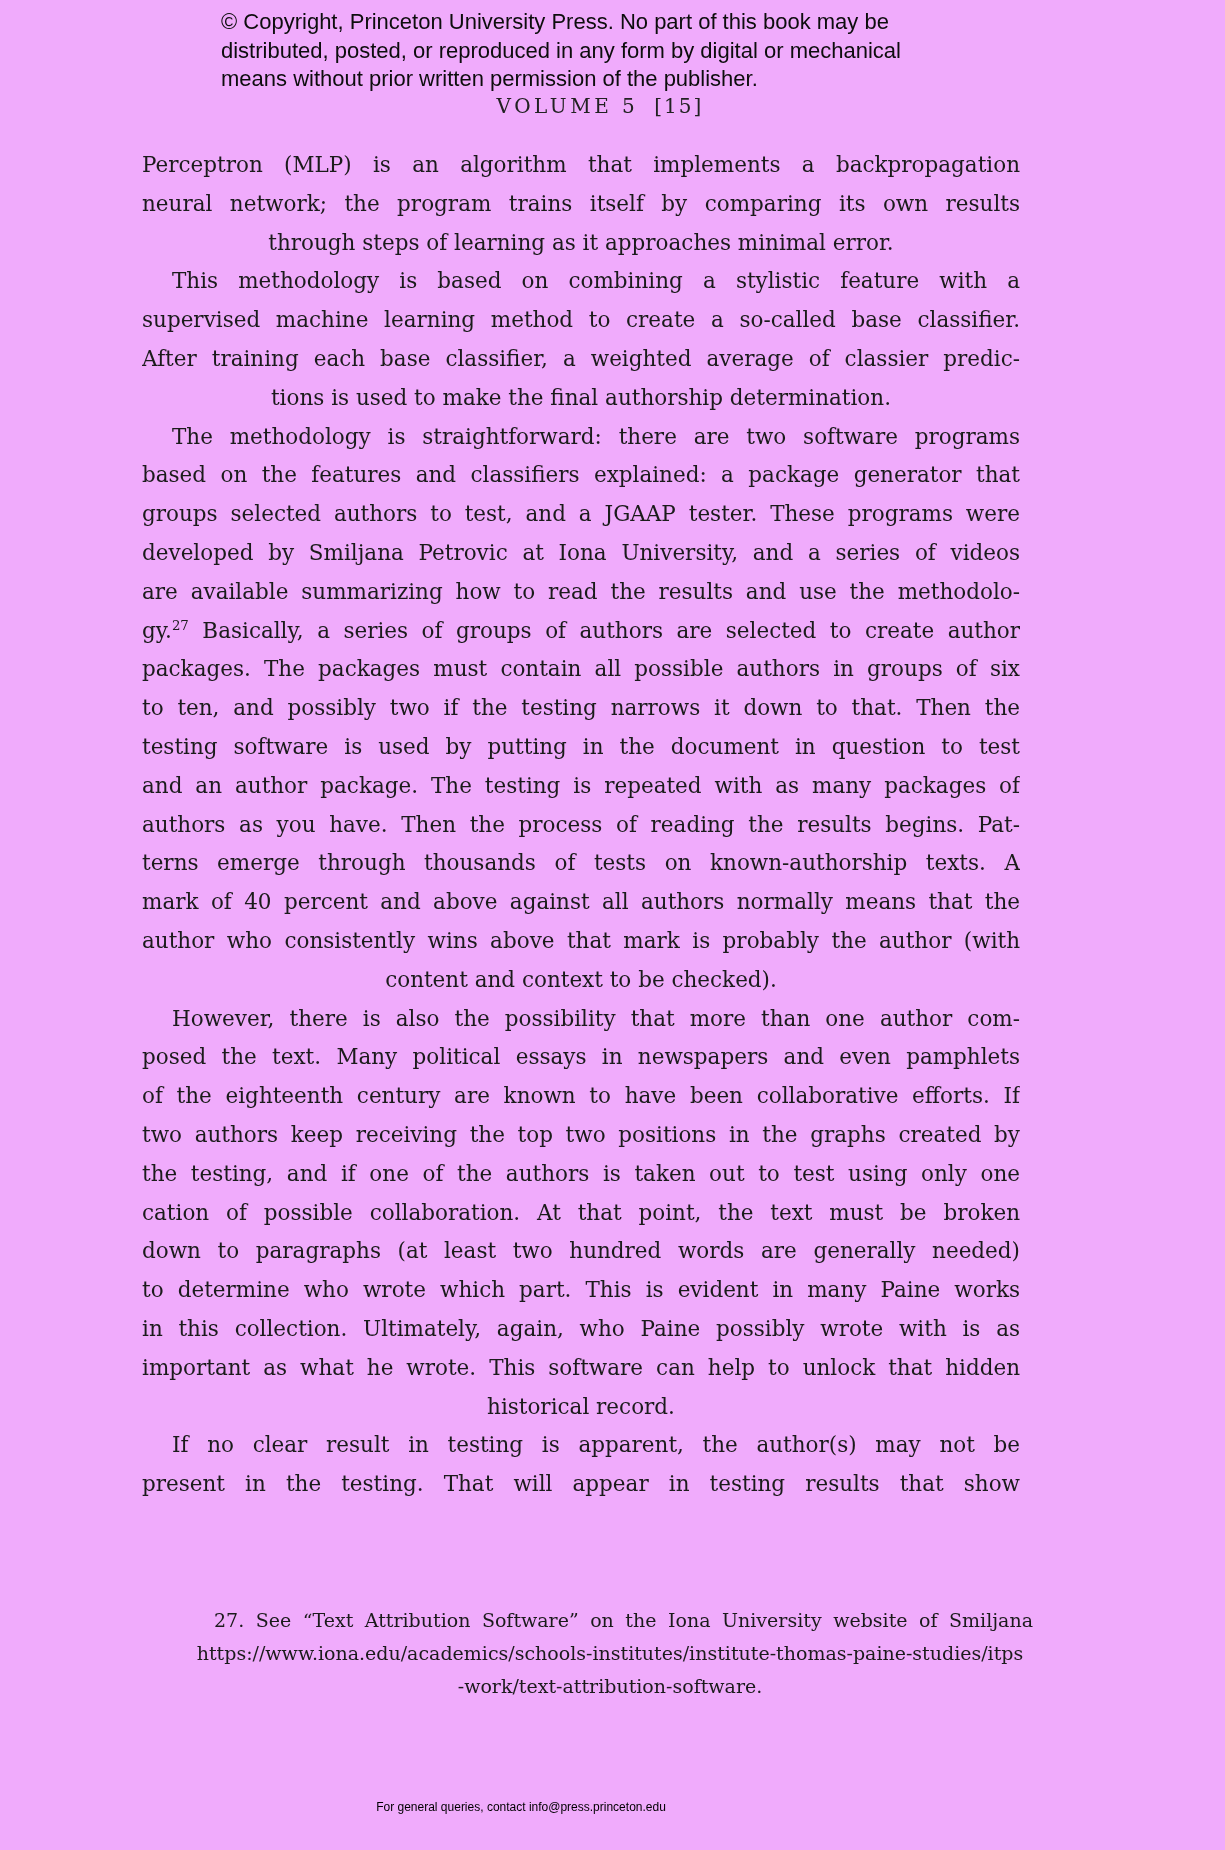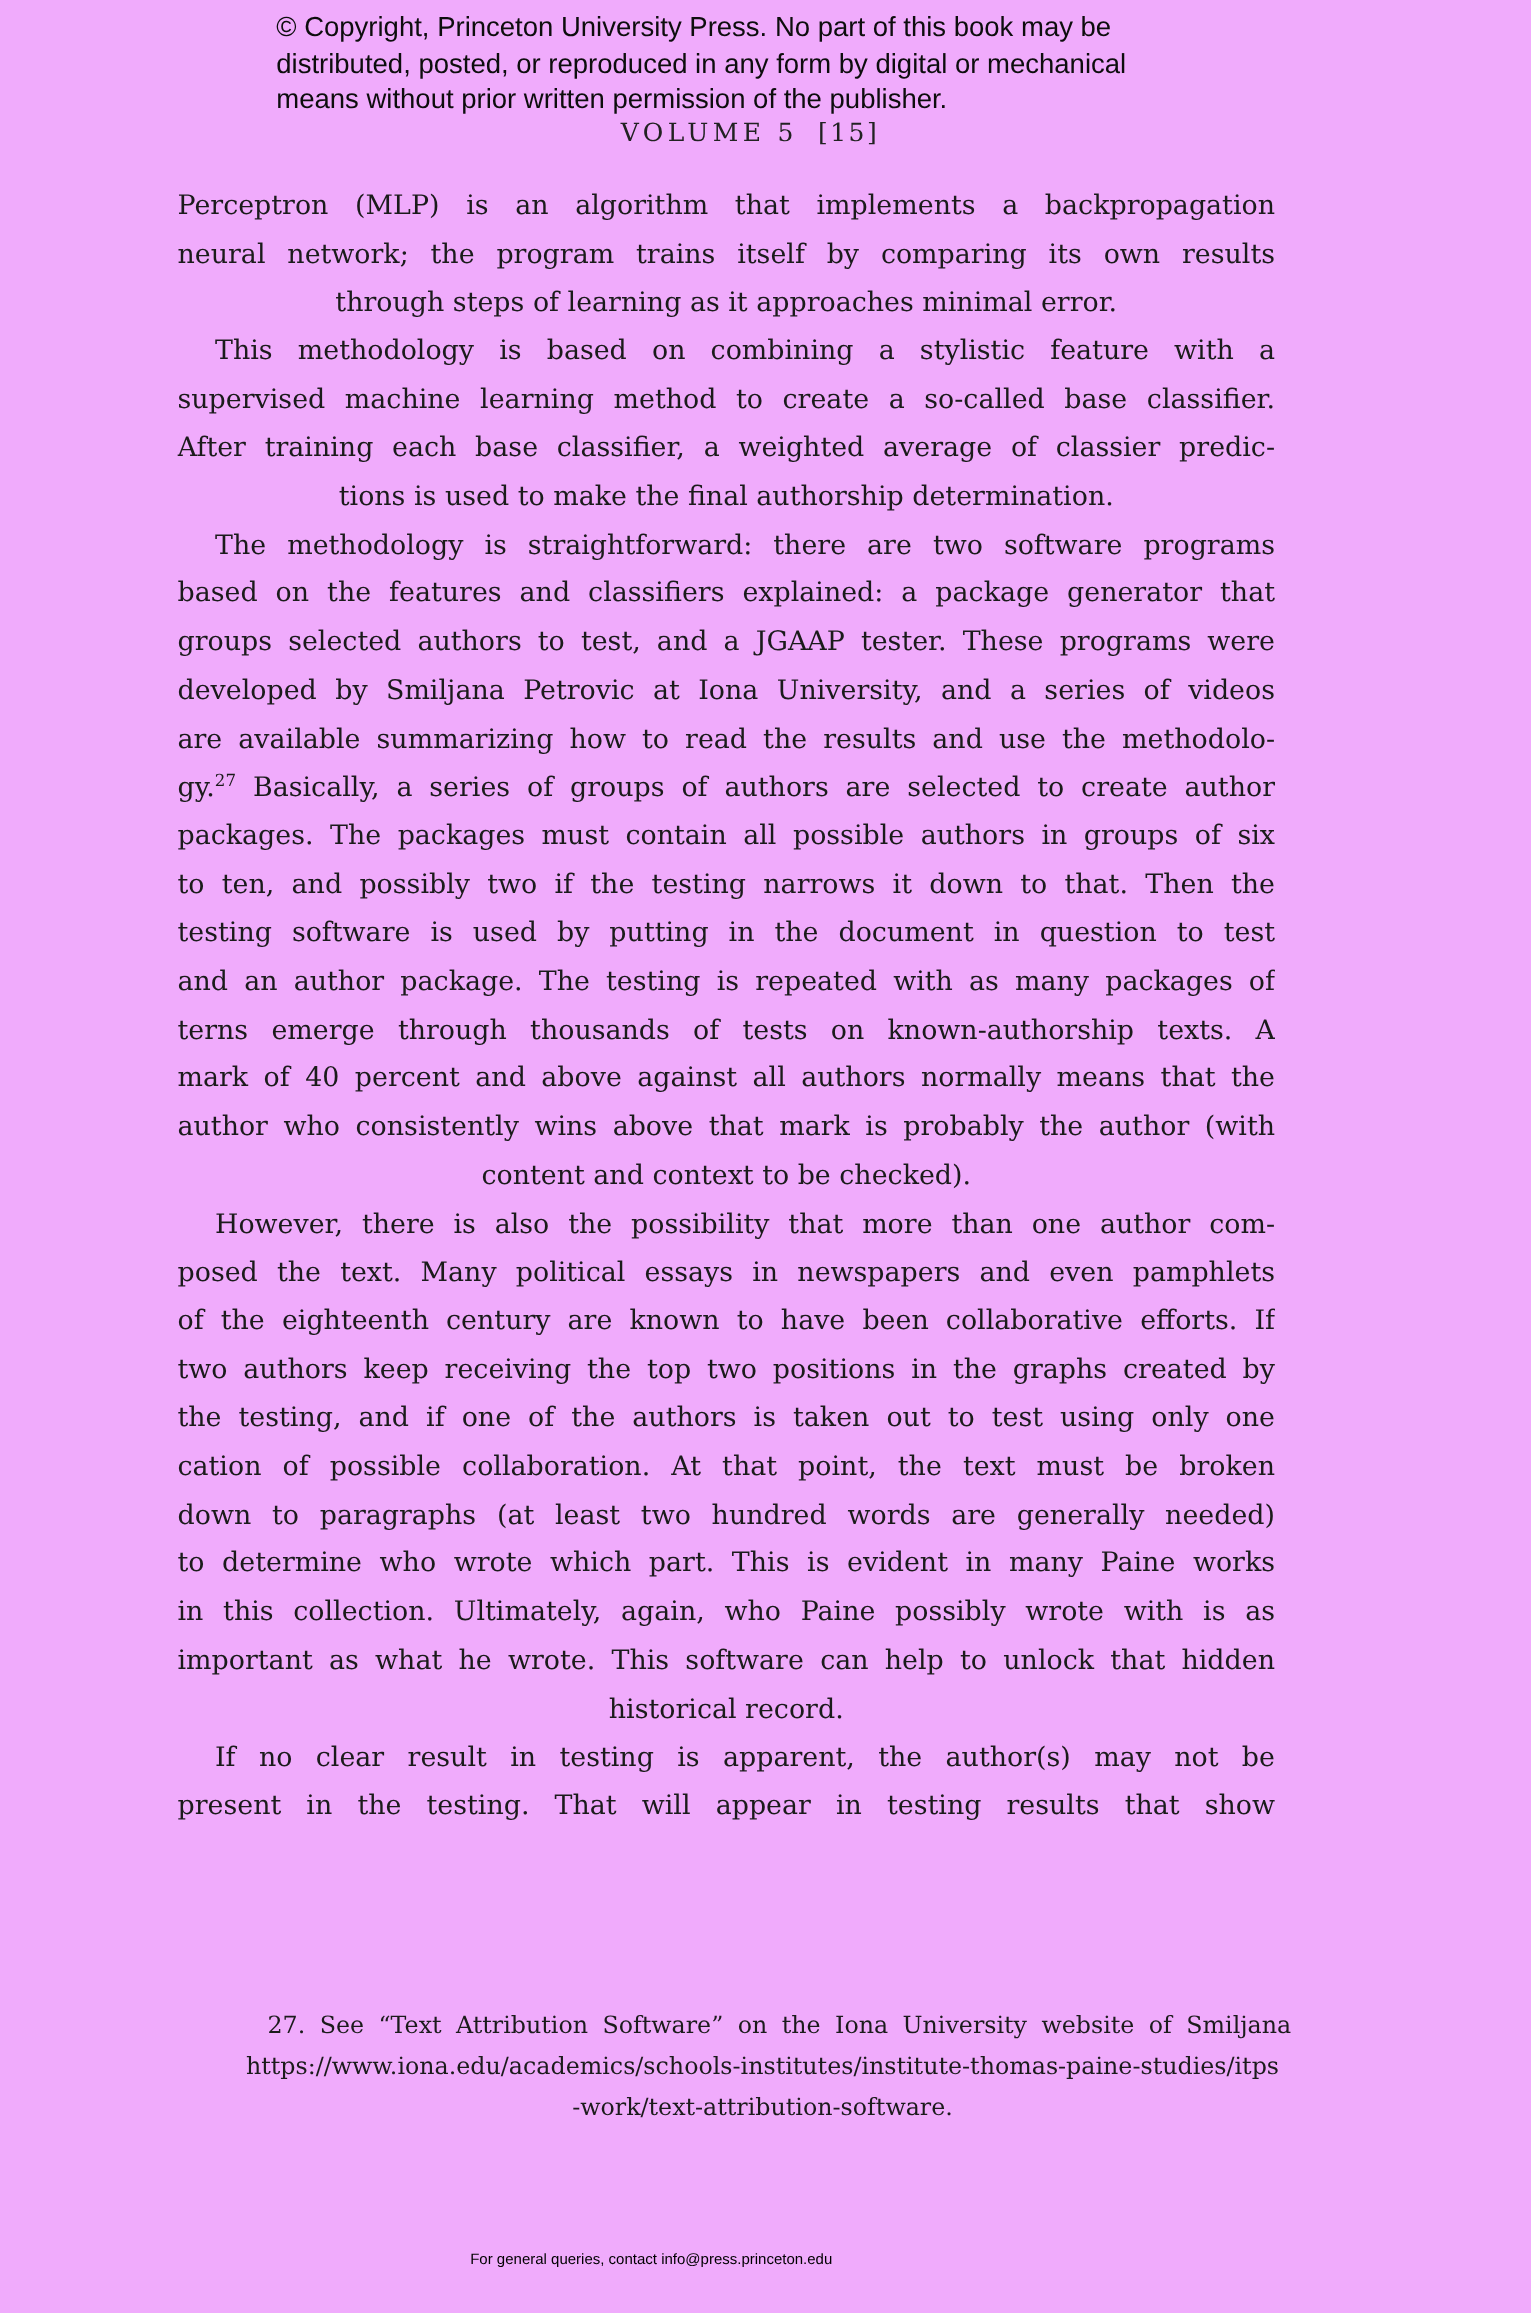--- a/index.html
+++ b/index.html
@@ -92,20 +92,21 @@
       <div class="line jy ind">The methodology is straightforward: there are two software programs</div>
       <div class="line jy">based on the features and classifiers explained: a package generator that</div>
       <div class="line jy">groups selected authors to test, and a JGAAP tester. These programs were</div>
       <div class="line jy">developed by Smiljana Petrovic at Iona University, and a series of videos</div>
       <div class="line jy">are available summarizing how to read the results and use the methodolo-</div>
       <div class="line jy"><span>gy.</span><sup>27</sup><span> Basically, a series of groups of authors are selected to create author</span></div>
       <div class="line jy">packages. The packages must contain all possible authors in groups of six</div>
       <div class="line jy">to ten, and possibly two if the testing narrows it down to that. Then the</div>
       <div class="line jy">testing software is used by putting in the document in question to test</div>
       <div class="line jy">and an author package. The testing is repeated with as many packages of</div>
+      <div class="line jy">authors as you have. Then the process of reading the results begins. Pat-</div>
       <div class="line jy">terns emerge through thousands of tests on known-authorship texts. A</div>
       <div class="line jy">mark of 40 percent and above against all authors normally means that the</div>
       <div class="line jy">author who consistently wins above that mark is probably the author (with</div>
       <div class="line">content and context to be checked).</div>
       <div class="line jy ind">However, there is also the possibility that more than one author com-</div>
       <div class="line jy">posed the text. Many political essays in newspapers and even pamphlets</div>
       <div class="line jy">of the eighteenth century are known to have been collaborative efforts. If</div>
       <div class="line jy">two authors keep receiving the top two positions in the graphs created by</div>
       <div class="line jy">the testing, and if one of the authors is taken out to test using only one</div>
       <div class="line jy">cation of possible collaboration. At that point, the text must be broken</div>

